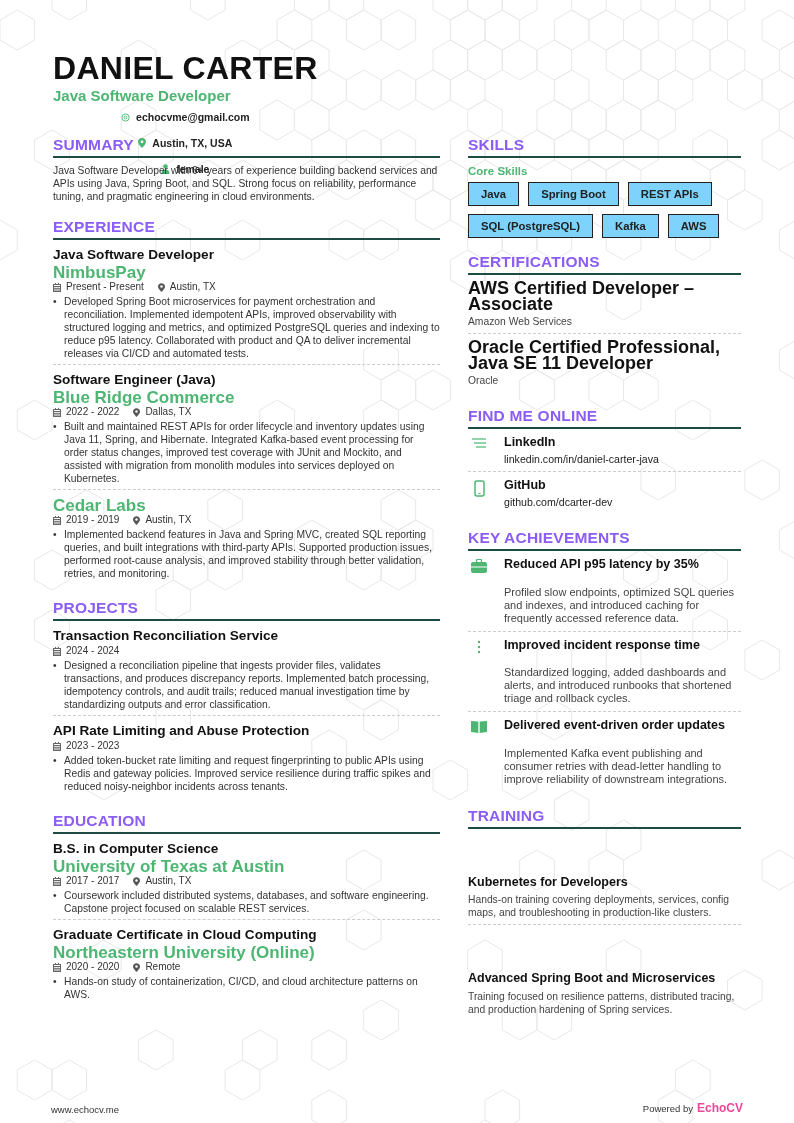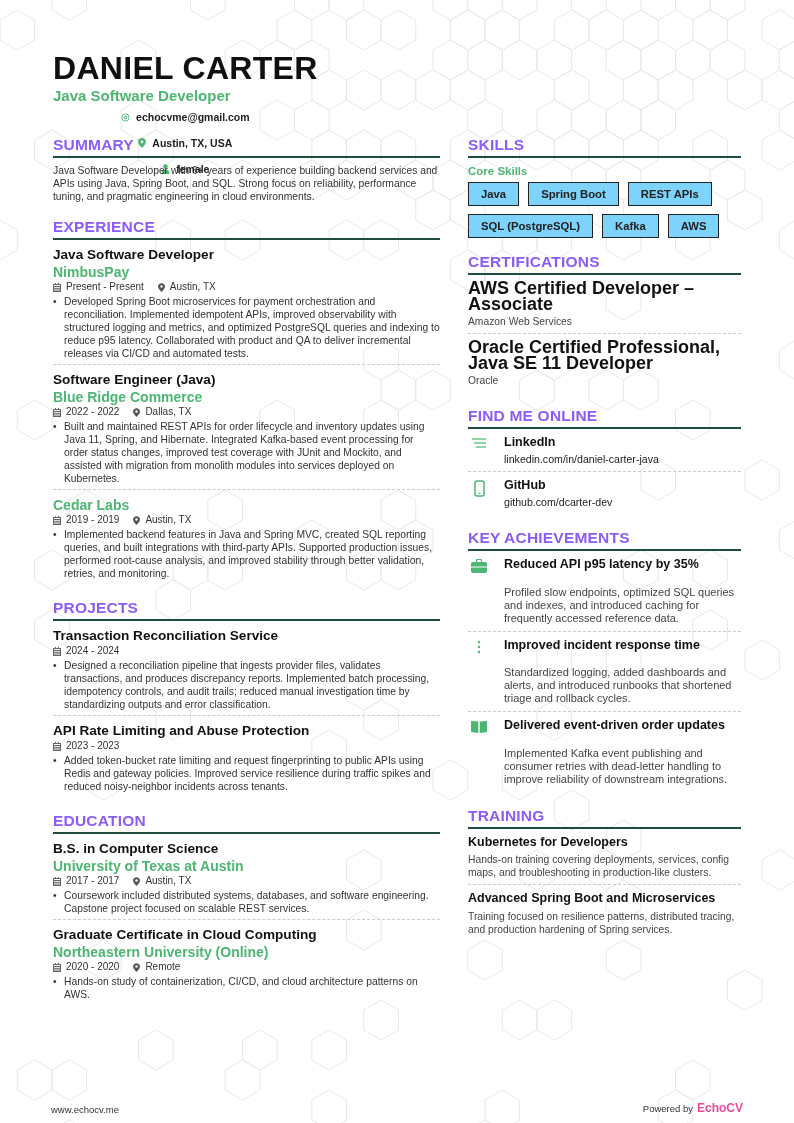--- a/index.html
+++ b/index.html
@@ -17,21 +17,21 @@
   .col-left { position: absolute; left: 53px; top: 135px; width: 387px; }
   .col-right { position: absolute; left: 468px; top: 135px; width: 273px; }
 
   .section { margin-bottom: 14px; }
   .section-title { font-size: 15.5px; font-weight: 700; color: #8b5cf6; line-height: 20px; padding-bottom: 1px; border-bottom: 2.5px solid #1d4d42; letter-spacing: 0.2px; }
   .summary-text { font-size: 10.3px; color: #333; line-height: 13px; margin-top: 6px; }
 
   .entry { padding: 6px 0 4px; border-bottom: 1px dashed #ccc; }
   .entry:last-child { border-bottom: none; }
   .entry-title { font-size: 13.6px; font-weight: 700; color: #111; line-height: 17px; }
-  .entry-org { font-size: 14px; font-weight: 700; color: #4cb672; line-height: 15px; margin-top: 2px; }
+  .entry-org { font-size: 17px; font-weight: 700; color: #4cb672; line-height: 15px; margin-top: 2px; }
   .meta { display: flex; align-items: center; gap: 14px; font-size: 10px; color: #333; line-height: 12px; margin-top: 1px; }
   .meta-item { display: flex; align-items: center; gap: 5px; }
   .bullet { display: flex; font-size: 10.3px; color: #333; line-height: 13px; margin-top: 2px; }
   .bullet .dot { width: 11px; flex: none; }
 
   .skills-sub { font-size: 11.5px; font-weight: 700; color: #4cb672; margin-top: 6px; line-height: 14px; }
   .tags { display: flex; flex-wrap: wrap; gap: 8px 9px; margin-top: 4px; }
   .tag { border: 1.5px solid #222; padding: 4px 12px; font-size: 11.3px; font-weight: 700; color: #222; line-height: 14px; background: #7dd3fc; }
 
   .cert { padding: 6px 0 5px; border-bottom: 1px dashed #ccc; }
@@ -44,21 +44,21 @@
   .online .ic { width: 22px; flex: none; display: flex; justify-content: center; padding-top: 2px; }
   .online-title { font-size: 12.5px; font-weight: 700; color: #111; line-height: 15px; }
   .online-url { font-size: 10.6px; color: #222; margin-top: 3px; line-height: 13px; }
 
   .ach { display: flex; gap: 14px; padding: 6px 0 6px; border-bottom: 1px dashed #ccc; }
   .ach:last-child { border-bottom: none; }
   .ach .ic { width: 22px; flex: none; display: flex; justify-content: center; padding-top: 2px; }
   .ach-title { font-size: 12.5px; font-weight: 700; color: #111; line-height: 15.5px; }
   .ach-desc { font-size: 11px; color: #444; margin-top: 13px; line-height: 13px; }
 
-  .train { padding: 6px 0 5px; border-bottom: 1px dashed #ccc; }
+  .train { padding: 6px 0 5px; border-bottom: 1px dashed #ccc; margin-top: 40px; }
   .train:last-child { border-bottom: none; }
   .train-title { font-size: 12.5px; font-weight: 700; color: #111; line-height: 15.5px; }
   .train-desc { font-size: 10.3px; color: #444; margin-top: 3px; line-height: 13px; }
 
   .footer-left { position: absolute; left: 51px; top: 1104px; font-size: 9.5px; color: #333; }
   .footer-right { position: absolute; right: 51px; top: 1101px; font-size: 9.5px; color: #333; display: flex; align-items: baseline; gap: 4px; }
   .footer-right .brand { font-size: 12px; font-weight: 700; color: #ec4899; }
 </style>
 </head>
 <body>

